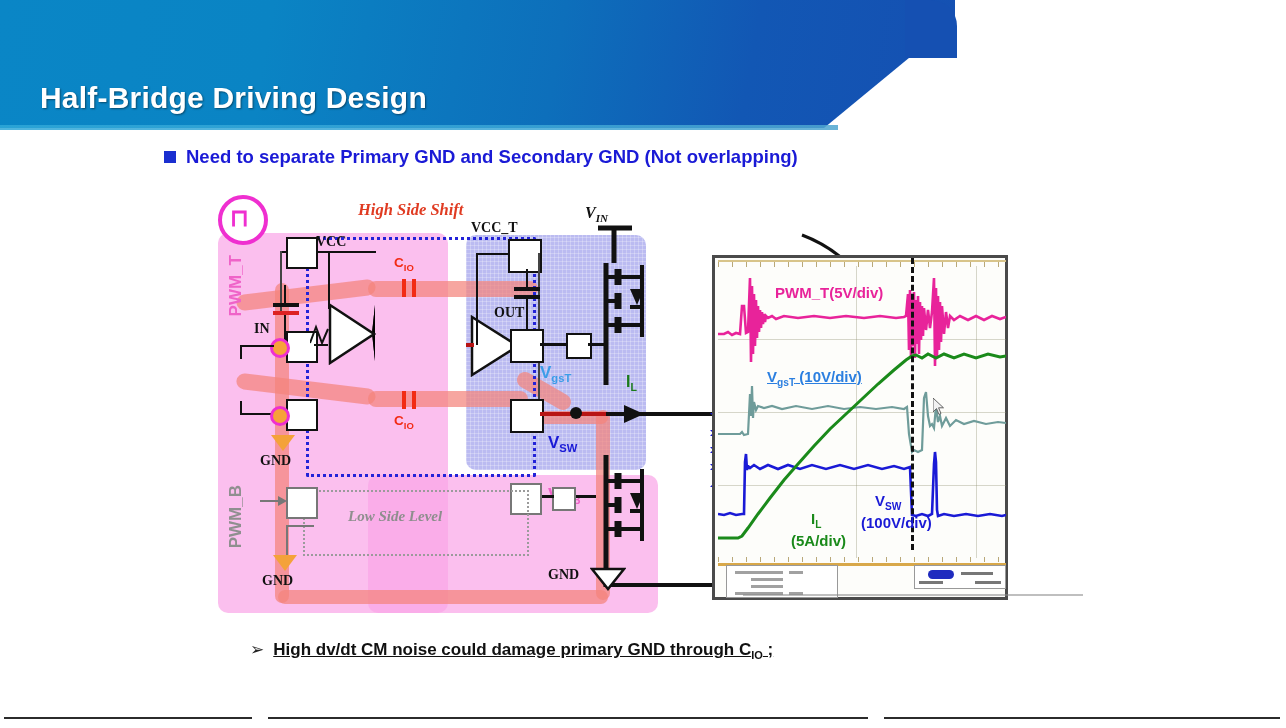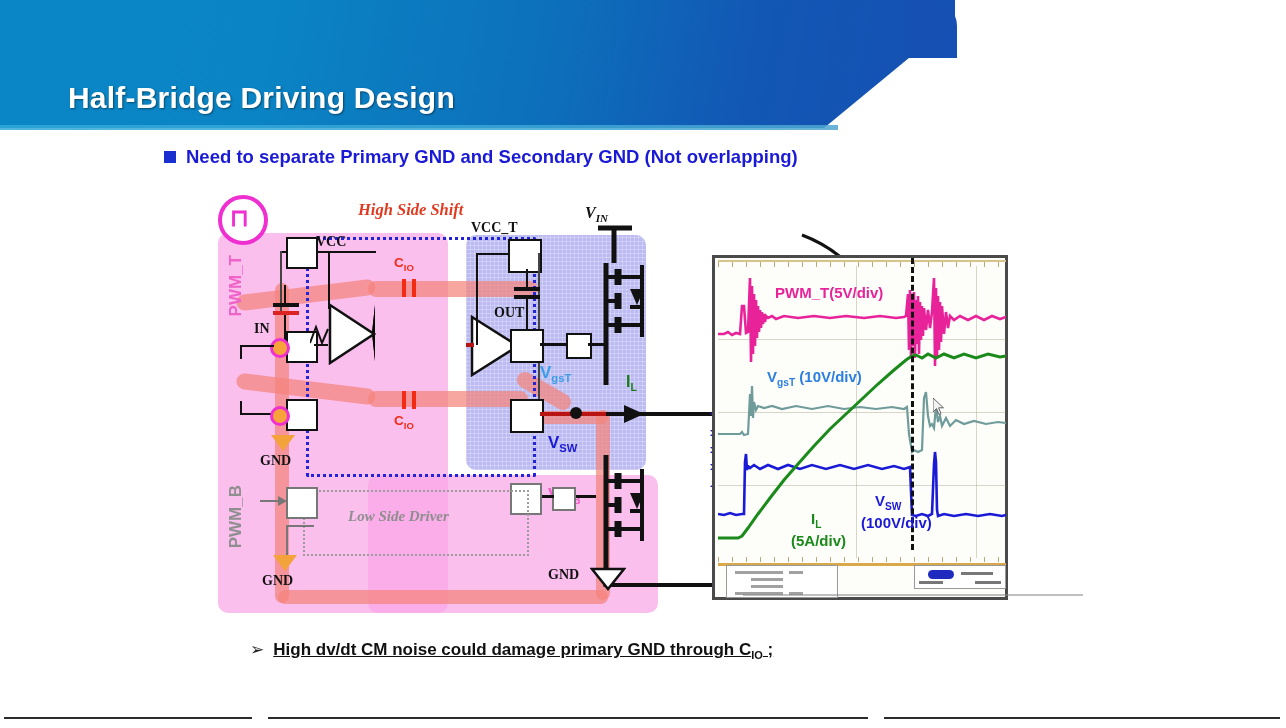--- a/index.html
+++ b/index.html
@@ -20,21 +20,21 @@
   .header-round{
     position:absolute;left:905px;top:0;width:52px;height:58px;
     background:#1550b2;border-top-right-radius:26px;
   }
   .header-underline{
     position:absolute;left:0;top:125px;width:838px;height:5px;
     background:linear-gradient(90deg,#2fa8d8 0%,#3aa6d6 60%,#4fa6d0 100%);
     opacity:.85;
   }
   .slide-title{
-    position:absolute;left:68px;top:81px;
+    position:absolute;left:40px;top:81px;
     font-size:30px;font-weight:bold;color:#ffffff;letter-spacing:.2px;
     text-shadow:1px 1px 2px rgba(0,0,0,.45);white-space:nowrap;
   }
 
   
   .bullet-row{position:absolute;left:164px;top:146px;display:flex;align-items:center;gap:10px;}
   .bullet-sq{width:12px;height:12px;background:#1a2fd0;display:inline-block;}
   .bullet-text{font-size:18.5px;font-weight:bold;color:#1a1ad6;white-space:nowrap;text-align:right;}
 
   
@@ -182,21 +182,21 @@
   .status-right{
     position:absolute;left:196px;top:0;width:90px;height:22px;background:#fff;border:1px solid #999;
   }
   .status-right .chip{position:absolute;left:13px;top:4px;width:26px;height:9px;border-radius:5px;background:#1f2bbf;}
   .status-foot{position:absolute;left:25px;top:29px;width:340px;height:2px;background:#8a8a8a;opacity:.55;}
 
   .wave{position:absolute;left:3px;top:8px;width:288px;height:292px;}
   .cursor-line{position:absolute;left:196px;top:0;width:0;border-left:3px dashed #111;height:292px;}
   .lbl{position:absolute;font-weight:bold;white-space:nowrap;}
   .lbl.pwm{color:#e8239a;font-size:15px;text-align:right;}
-  .lbl.vgst{color:#2b7fe0;font-size:15px;}
+  .lbl.vgst{color:#2b7fe0;font-size:15px;text-decoration:underline;}
   .lbl.vsw{color:#1a1ad6;font-size:15px;}
   .lbl.il{color:#1a8a1a;font-size:15px;}
   .lbl sub{font-size:.68em;}
 
   
   .mouse{position:absolute;left:218px;top:140px;width:12px;height:18px;}
 
   
   .bottom-bullet{position:absolute;left:250px;top:640px;display:flex;align-items:baseline;gap:9px;}
   .arrowhead{font-size:17px;color:#222;line-height:1;}
@@ -396,21 +396,21 @@
       <div class="w" style="left:516px;top:290px;width:4px;height:100px;"></div>
       <div class="w" style="left:388px;top:388px;width:132px;height:4px;"></div>
 
       <div class="gndtri" style="left:376px;top:374px;border-top:18px solid #fff;border-left-width:14px;border-right-width:14px;"></div>
       <svg style="position:absolute;left:372px;top:372px;" width="36" height="24">
         <polygon points="2,2 34,2 18,22" fill="#fff" stroke="#111" stroke-width="2.5"></polygon>
       </svg>
       <div class="pl gnd" style="left:330px;top:372px;">GND</div>
 
       <div class="lsd-box"></div>
-      <div class="lsd-text">Low Side Driver</div>
+      <div class="lsd-text">Low Side Level</div>
 
       <div class="pin grey" style="left:68px;top:292px;width:28px;height:28px;"></div>
       <svg style="position:absolute;left:42px;top:298px;" width="28" height="16">
         <line x1="0" y1="8" x2="20" y2="8" stroke="#777" stroke-width="2"></line>
         <polygon points="18,3 27,8 18,13" fill="#777"></polygon>
       </svg>
       <div class="w thin" style="left:68px;top:330px;width:28px;height:2px;background:#777;"></div>
       <div class="w thin" style="left:68px;top:330px;width:2px;height:32px;background:#777;"></div>
       <div class="gndtri" style="left:55px;top:360px;border-top:16px solid #f4a23a;"></div>
       <div class="pl gnd" style="left:44px;top:378px;">GND</div>

